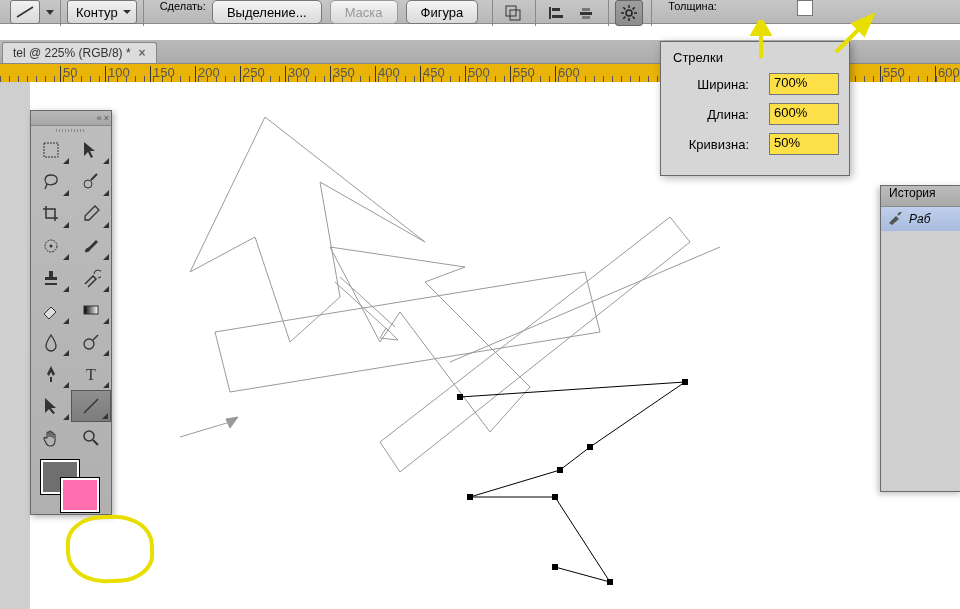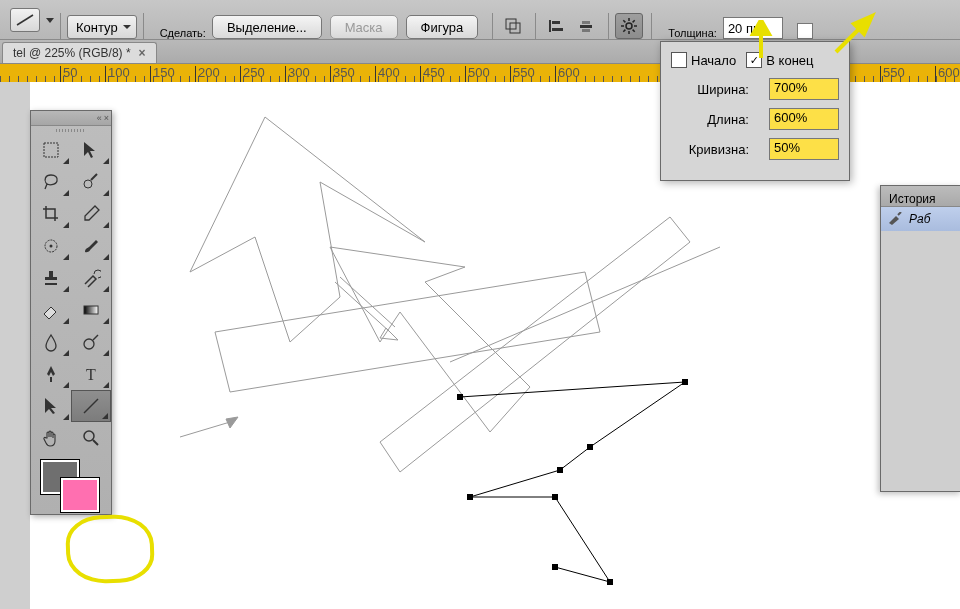--- a/index.html
+++ b/index.html
@@ -1,19 +1,19 @@
 <!DOCTYPE html>
 <html><head>
 <meta charset="utf-8">
 <style>
 html,body{margin:0;padding:0;width:960px;height:609px;overflow:hidden;font-family:Tahoma,Verdana,sans-serif;font-size:12px;color:#000;background:#fff;}
 .chrome{background:linear-gradient(#C7C7C7,#B7B7B7);}
 
 
-.optbar{position:absolute;left:0;top:0;width:960px;height:40px;border-bottom:1px solid #8A8A8A;display:flex;align-items:flex-end;padding-left:10px;box-sizing:border-box;}
+.optbar{position:absolute;left:0;top:0;width:960px;height:24px;border-bottom:1px solid #8A8A8A;display:flex;align-items:flex-start;padding-left:10px;box-sizing:border-box;}
 .optbar .slot{display:flex;align-items:center;height:100%;}
 .tool-line{width:28px;height:22px;border:1px solid #777;border-radius:3px;background:linear-gradient(#F2F2F2,#D8D8D8);margin-right:6px;display:flex;align-items:center;justify-content:center;}
 .tool-line svg{display:block;}
 .dd{height:22px;border:1px solid #777;border-radius:3px;background:linear-gradient(#F2F2F2,#D8D8D8);display:flex;align-items:center;padding:0 18px 0 8px;position:relative;font-size:13px;}
 .dd::after{content:"";position:absolute;right:5px;top:50%;margin-top:-2px;border:4px solid transparent;border-top-color:#333;}
 .lbl{font-size:11px;margin:0 6px 0 10px;}
 .btn{height:22px;border:1px solid #777;border-radius:5px;background:linear-gradient(#F5F5F5,#D9D9D9);padding:0 14px;font-size:13px;display:flex;align-items:center;margin-right:8px;cursor:default;}
 .btn.disabled{color:#999;border-color:#9A9A9A;}
 .iconbtn{width:26px;height:24px;border:1px solid transparent;border-radius:3px;display:flex;align-items:center;justify-content:center;margin-right:2px;}
 .iconbtn.pressed{background:linear-gradient(#9E9E9E,#8D8D8D);border-color:#666;}
@@ -57,21 +57,21 @@
 .popover{position:absolute;left:660px;top:41px;width:190px;background:#D6D6D6;border:1px solid #6A6A6A;box-shadow:2px 2px 8px rgba(0,0,0,.3);font-size:13px;padding:6px 10px 12px 10px;box-sizing:border-box;}
 .popover .title{margin:2px 0 8px 2px;}
 .popover .row{display:flex;align-items:center;justify-content:flex-end;margin:8px 0;}
 .popover .row .k{margin-right:20px;}
 .popover .ck{width:14px;height:14px;border:1px solid #555;background:#fff;display:inline-flex;align-items:center;justify-content:center;font-size:11px;margin-right:4px;}
 .popover .checks{display:flex;align-items:center;gap:10px;margin:4px 0 10px 0;}
 .popover .in{width:60px;height:18px;border:1px solid #777;background:#fde047;padding:1px 4px;}
 
 
 .history{position:absolute;left:880px;top:185px;width:80px;background:#C8C8C8;border:1px solid #6A6A6A;box-shadow:-2px 2px 6px rgba(0,0,0,.25);}
-.history .hhead{height:20px;background:linear-gradient(#BCBCBC,#A9A9A9);display:flex;align-items:flex-end;padding-left:8px;font-size:12px;border-bottom:1px solid #888;}
+.history .hhead{height:20px;background:linear-gradient(#BCBCBC,#A9A9A9);display:flex;align-items:flex-start;padding-left:8px;font-size:12px;border-bottom:1px solid #888;}
 .history .hrow{height:24px;background:linear-gradient(#BFCFEC,#A9BCDE);display:flex;align-items:center;padding-left:6px;font-style:italic;font-size:12px;gap:6px;}
 .history .hbody{height:260px;background:#CFCFCF;}
 
 
 .anno{position:absolute;pointer-events:none;}
 
 .circle{position:absolute;left:66px;top:515px;width:80px;height:60px;border:4px solid #E8DF00;border-radius:40% 45% 40% 45%;transform:rotate(-2deg);pointer-events:none;}
 </style>
 </head>
 <body>
@@ -484,30 +484,21 @@
     </div>
   <div class="swatches">
     <div class="sw1"></div>
     <div class="sw2"></div>
   </div>
 </div>
 
 <div class="circle"></div>
 
 <div class="popover">
-  <div class="checks">
-    <label style="display:flex;align-items:center">
-      <span class="ck"></span>
-      <span>Начало</span>
-    </label>
-    <label style="display:flex;align-items:center">
-      <span class="ck">✓</span>
-      <span>В конец</span>
-    </label>
-  </div>
+  <div class="title">Стрелки</div>
   <div class="row">
       <span class="k">Ширина:</span>
       <div class="in"><span>700%</span></div>
     </div>
   <div class="row">
       <span class="k">Длина:</span>
       <div class="in"><span>600%</span></div>
     </div>
   <div class="row">
       <span class="k">Кривизна:</span>

